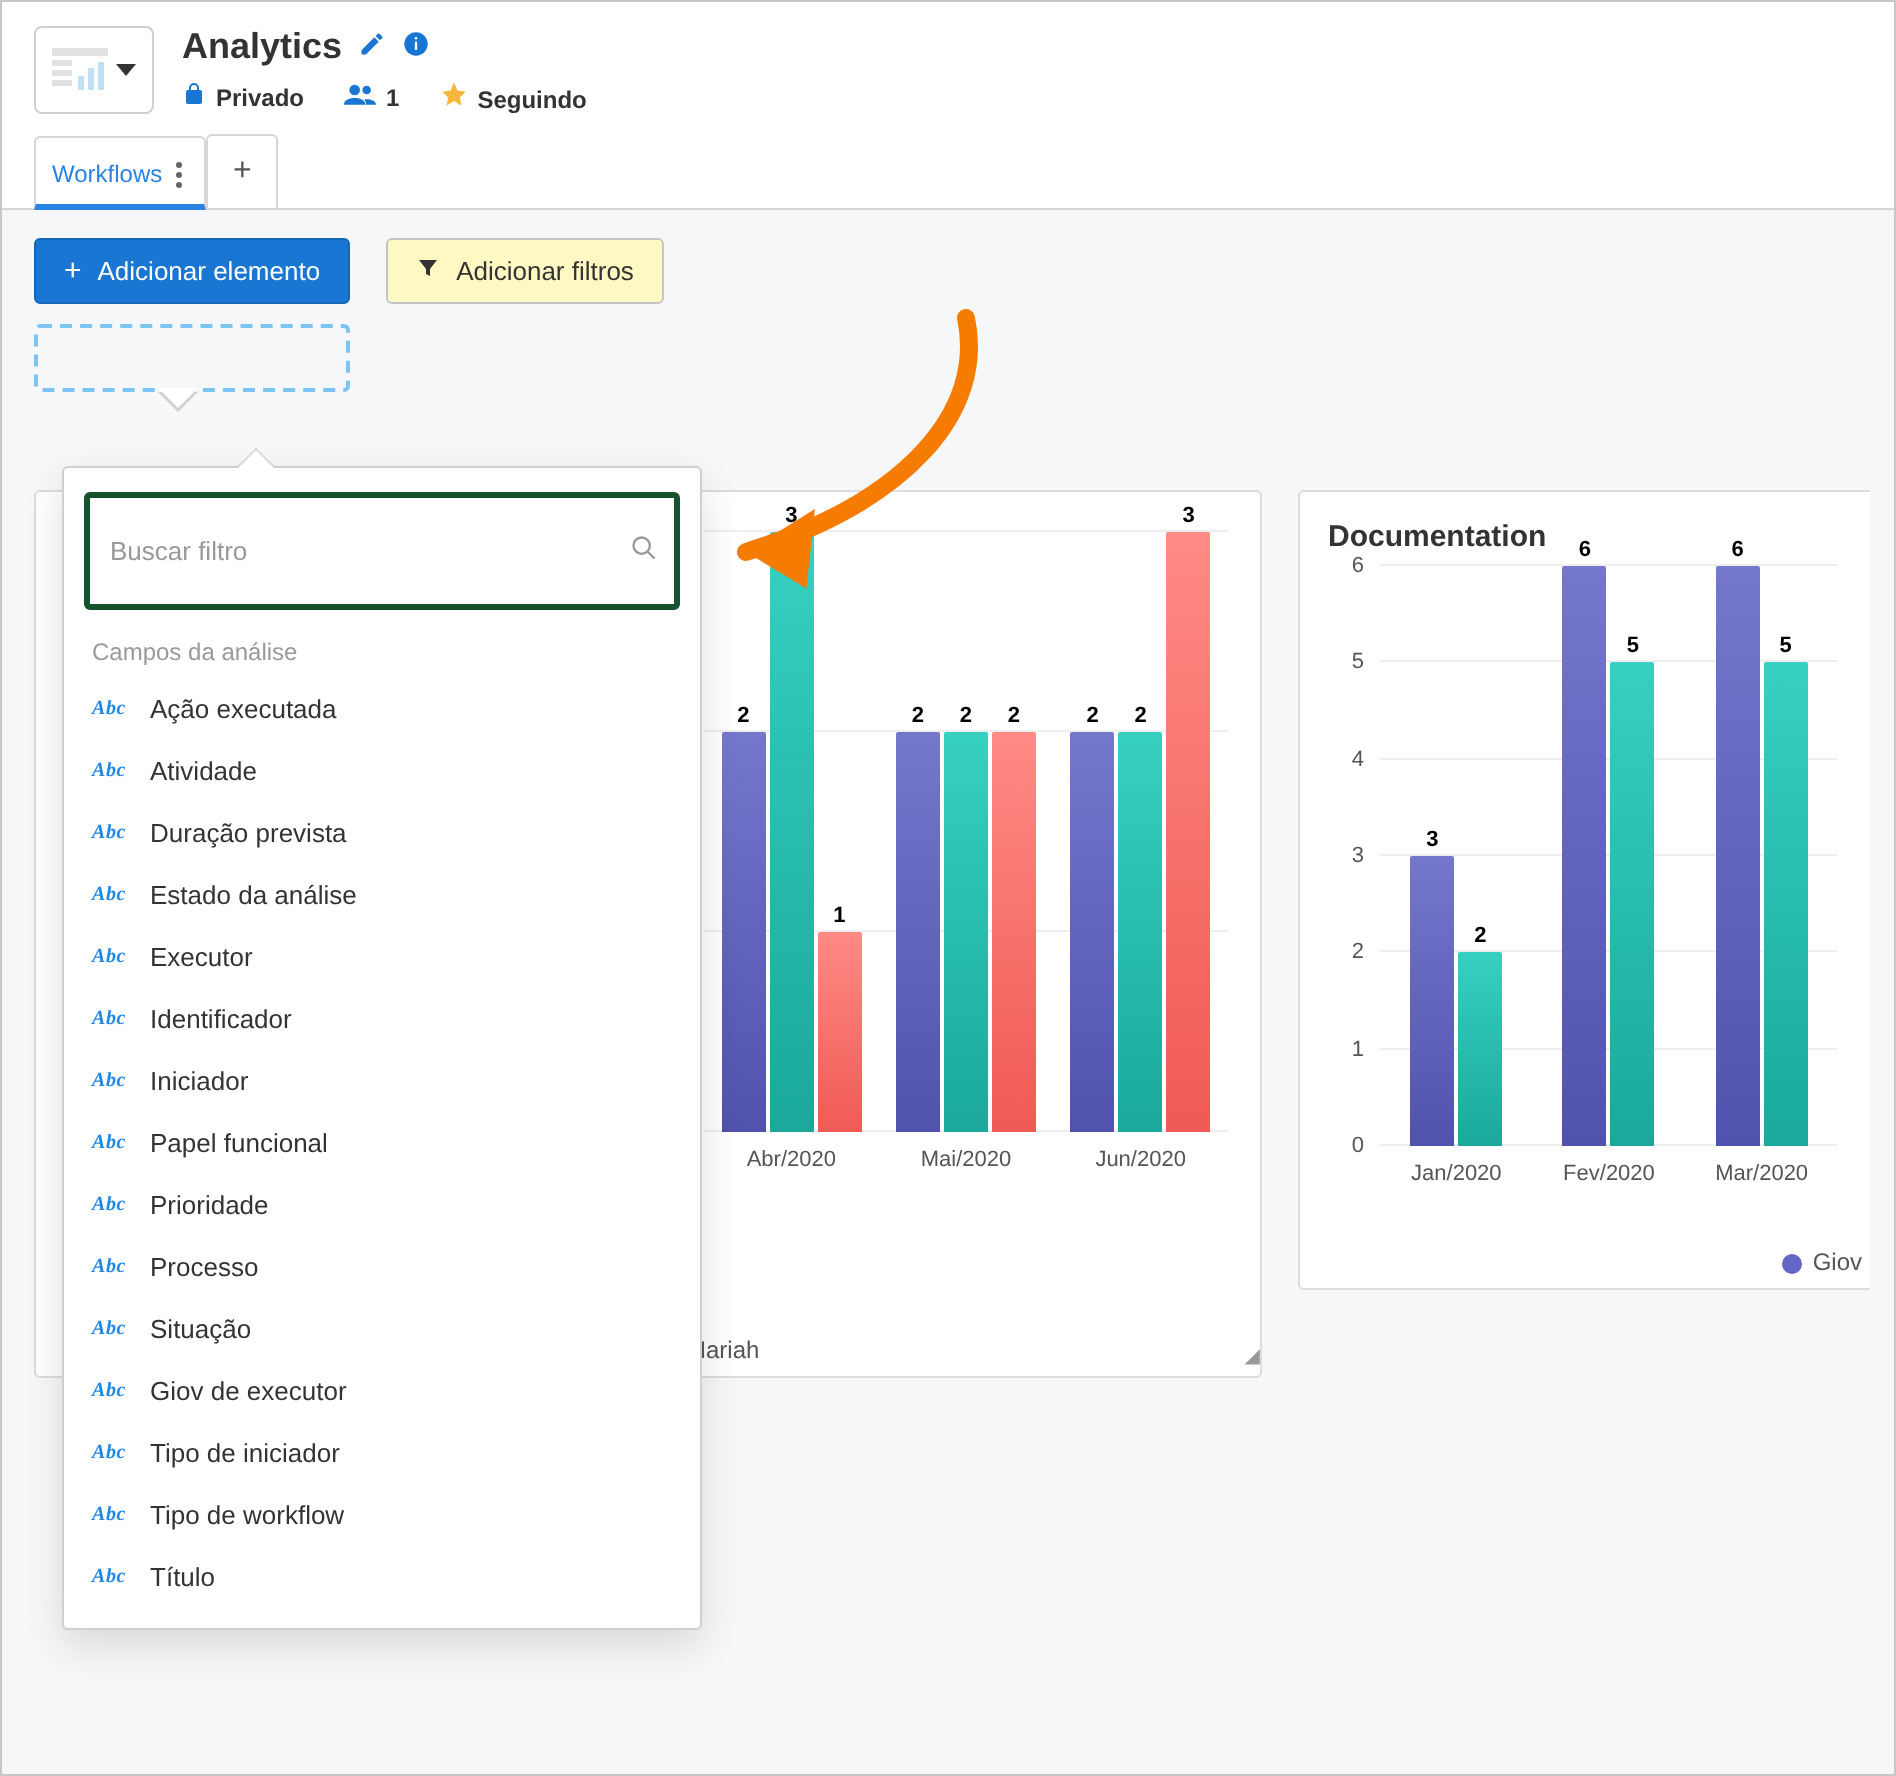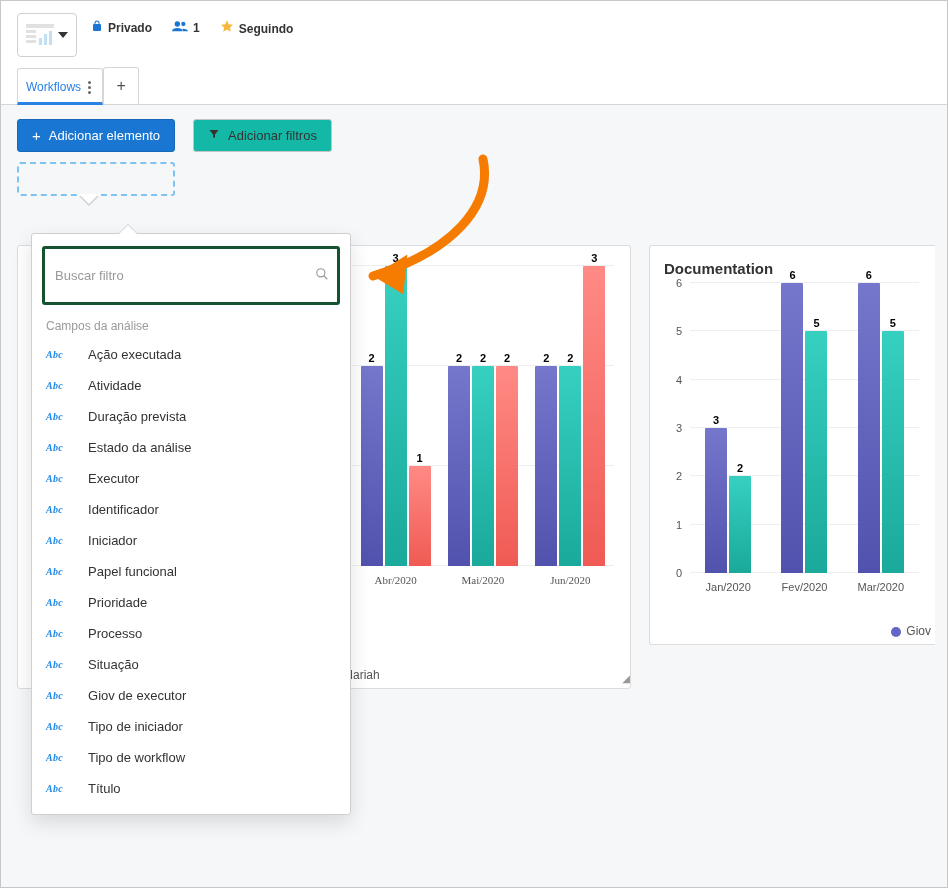--- a/index.html
+++ b/index.html
@@ -35,21 +35,21 @@
   .tab{display:flex;align-items:center;gap:4px;padding:9px 8px;border:1px solid #d6d6d6;border-bottom:none;color:var(--text-muted);border-top-left-radius:3px;border-top-right-radius:3px;margin-right:0px;background:#fff;cursor:pointer;font-size:12px}
   .tab.active{color:var(--tab-blue);border-bottom:3px solid var(--tab-blue);padding-bottom:6px;position:relative;top:1px;background:#fff}
   .tab.plus{width:36px;justify-content:center;font-size:16px;font-weight:400;color:#555}
   .kebab{display:inline-flex;flex-direction:column;gap:2px;padding:0 3px}
   .kebab i{width:3px;height:3px;border-radius:50%;background:#666;display:block}
 
   
   .toolbar{display:flex;gap:18px;align-items:center;padding:14px 16px 10px 16px;background:#f6f7f8}
   .btn{display:flex;align-items:center;gap:8px;padding:8px 14px;border-radius:3px;cursor:pointer;font-size:13px}
   .btn-primary{background:var(--blue);color:#fff;border:1px solid #1668b8}
-  .btn-outline{background:#14b8a6;border:1px solid #c4c4c4;color:#333}
+  .btn-outline{background:#fef9c3;border:1px solid #c4c4c4;color:#333}
   .plus-icon{font-size:15px;line-height:1}
 
   
   .filter-slot{margin:0 0 0 16px;width:158px;height:34px;border:2px dashed #7ec4f2;border-radius:3px;position:relative}
   .filter-slot::after{content:"";position:absolute;left:60px;bottom:-10px;width:0;height:0;border-left:10px solid transparent;border-right:10px solid transparent;border-top:10px solid #fff;filter:drop-shadow(0 2px 0 #d0d0d0)}
 
   
   .charts{position:absolute;top:244px;left:16px;right:0;display:flex;gap:18px;pointer-events:none}
   .card{pointer-events:auto;background:#fff;border:1px solid #dcdcdc;border-radius:3px;width:614px;height:444px;padding:14px 10px 10px 14px;position:relative}
   .card.small{width:286px;height:400px;border-right:none;border-top-right-radius:0;border-bottom-right-radius:0}
@@ -76,21 +76,21 @@
   .subtitle{position:absolute;left:0;right:0;bottom:34px;text-align:center;font-size:12px;color:#444}
 
   
   .panel-wrap{position:absolute;left:30px;top:232px;z-index:20}
   .panel-pointer{position:absolute;left:88px;top:-8px;width:0;height:0;border-left:9px solid transparent;border-right:9px solid transparent;border-bottom:9px solid #fff;filter:drop-shadow(0 -1px 0 #cfcfcf)}
   .panel{width:320px;background:#fff;border:1px solid #cfcfcf;border-radius:3px;box-shadow:0 8px 20px rgba(0,0,0,.12);padding:12px 10px 10px 10px}
   .search{display:flex;align-items:flex-start;border:3px solid #14532d;border-radius:3px;padding:18px 8px}
   .search input{flex:1;border:none;outline:none;font-size:13px;color:#444}
   .search input::placeholder{color:#999}
   .section-label{color:#9a9a9a;font-size:12px;margin:14px 0 6px 4px}
-  .opt{display:flex;align-items:center;gap:25px;padding:8px 4px;cursor:pointer;border-radius:3px}
+  .opt{display:flex;align-items:center;gap:12px;padding:8px 4px;cursor:pointer;border-radius:3px}
   .abc{color:#1e88e5;font-size:10px;font-weight:700;font-style:italic;font-family:Georgia,serif;letter-spacing:.3px}
 
   
   .arrow{position:absolute;left:342px;top:150px;z-index:30;pointer-events:none}
 
   
   .workspace{background:#f6f7f8;padding-bottom:700px}
 </style>
 </head>
 <body>
@@ -103,20 +103,35 @@
       <rect x="0" y="6" width="10" height="3" fill="#c9c9c9"></rect>
       <rect x="0" y="11" width="10" height="3" fill="#c9c9c9"></rect>
       <rect x="0" y="16" width="10" height="3" fill="#c9c9c9"></rect>
       <rect x="13" y="14" width="3" height="7" fill="#8fc7ec"></rect>
       <rect x="18" y="10" width="3" height="11" fill="#8fc7ec"></rect>
       <rect x="23" y="7" width="3" height="14" fill="#8fc7ec"></rect>
     </svg>
     <span class="caret"></span>
   </div>
   <div>
+    <div class="title-row">
+      <span class="title">Analytics</span>
+      <span class="edit-ico">
+        <svg width="14" height="14" viewBox="0 0 24 24" fill="currentColor">
+              <path d="M3 17.25V21h3.75l11-11-3.75-3.75-11 11zM20.7 7.05a1 1 0 0 0 0-1.41l-2.34-2.34a1 1 0 0 0-1.41 0l-1.83 1.83 3.75 3.75 1.83-1.83z"></path>
+            </svg>
+      </span>
+      <span class="info-ico">
+        <svg width="14" height="14" viewBox="0 0 24 24" fill="currentColor">
+              <circle cx="12" cy="12" r="10"></circle>
+              <rect x="11" y="10" width="2" height="7" fill="#fff"></rect>
+              <rect x="11" y="6" width="2" height="2" fill="#fff"></rect>
+            </svg>
+      </span>
+    </div>
     <div class="meta-row">
       <span class="meta-item">
         <span class="lock-ico">
           <svg width="12" height="12" viewBox="0 0 24 24" fill="currentColor">
                 <path d="M18 8h-1V6a5 5 0 0 0-10 0v2H6a2 2 0 0 0-2 2v10a2 2 0 0 0 2 2h12a2 2 0 0 0 2-2V10a2 2 0 0 0-2-2zM9 6a3 3 0 1 1 6 0v2H9V6z"></path>
               </svg>
         </span>
         <span>Privado</span>
       </span>
       <span class="meta-item">
@@ -209,21 +224,21 @@
                 <span class="lbl">2</span>
               </div>
               <div class="bar c1" style="height: 66.6667%;">
                 <span class="lbl">2</span>
               </div>
               <div class="bar c2" style="height: 100%;">
                 <span class="lbl">3</span>
               </div>
             </div>
           </div>
-          <div class="x-axis" style="left: 320px; font-family: Liberation Serif, serif;">
+          <div class="x-axis" style="left: 320px;">
             <div class="x-label">Abr/2020</div>
             <div class="x-label">Mai/2020</div>
             <div class="x-label">Jun/2020</div>
           </div>
         </div>
     <div class="subtitle">utor</div>
     <div class="legend">
       <span><span class="dot" style="background:var(--brand-teal)"></span><span>Silvia</span></span>
       <span><span class="dot" style="background:var(--brand-coral)"></span><span>Mariah</span></span>
     </div>

